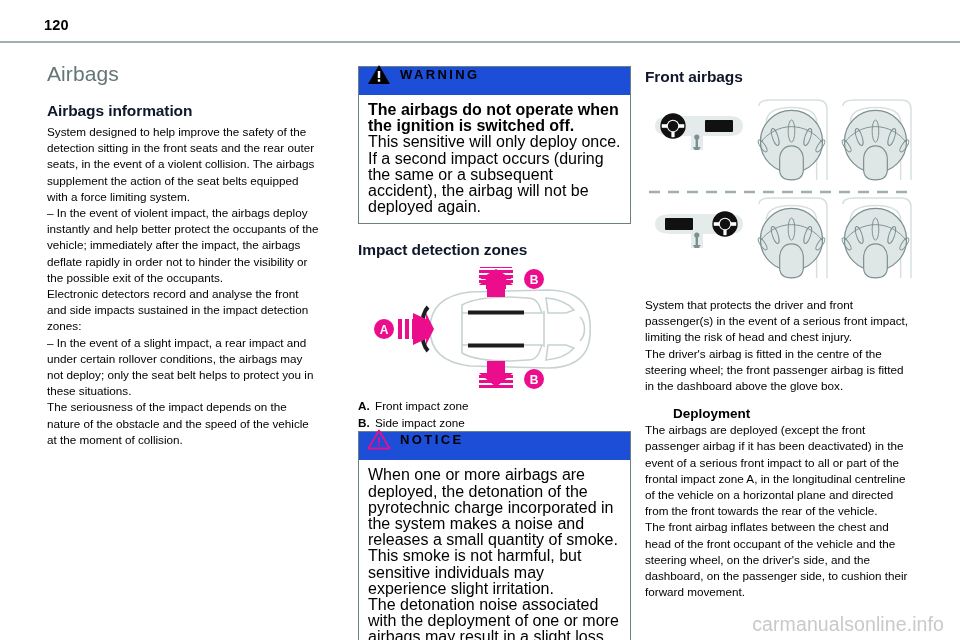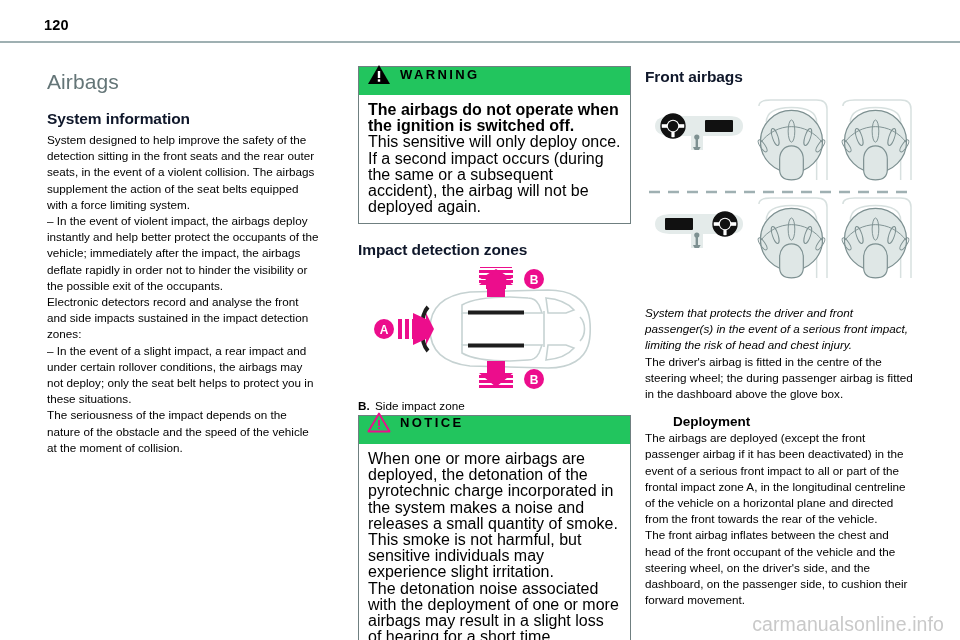--- a/index.html
+++ b/index.html
@@ -60,21 +60,21 @@
   }
   .col-left   { left: 47px; }
   .col-middle { left: 358px; }
   .col-right  { left: 645px; width: 270px; }
 
   
   .section-title {
     font-size: 21px;
     font-weight: normal;
     color: #647577;
-    margin: 24px 0 16px 0;
+    margin: 16px 0 16px 0;
     letter-spacing: 0.1px;
   }
   h2.heading {
     font-size: 15.5px;
     font-weight: bold;
     color: #0f172a;
     margin: 0 0 4px 0;
     letter-spacing: -0.1px;
   }
   h3.subheading {
@@ -104,21 +104,21 @@
     width: 17px;
   }
 
   
   .callout {
     border: 1px solid #6f7f80;
     background: #ffffff;
     margin: 0 0 0 0;
   }
   .callout-head {
-    background: #22c55e;
+    background: #1d4ed8;
     padding: 5px 8px 19px 8px;
     display: flex;
     align-items: center;
     gap: 9px;
     height: 28px;
   }
   .callout-head .title {
     font-size: 13px;
     font-weight: bold;
     letter-spacing: 2.4px;
@@ -163,21 +163,21 @@
     <div class="page-number">120</div>
     <div class="header-rule"></div>
   </div>
 
   <div class="columns">
 
     <div class="col col-left">
 
       <div class="section-title">Airbags</div>
 
-      <h2 class="heading">System information</h2>
+      <h2 class="heading">Airbags information</h2>
 
       <p class="body">System designed to help improve the safety of the detection sitting in the front seats and the rear outer seats, in the event of a violent collision. The airbags supplement the action of the seat belts equipped with a force limiting system.</p>
       <p class="body">–  In the event of violent impact, the airbags deploy instantly and help better protect the occupants of the vehicle; immediately after the impact, the airbags deflate rapidly in order not to hinder the visibility or the possible exit of the occupants.</p>
       <p class="body">Electronic detectors record and analyse the front and side impacts sustained in the impact detection zones:</p>
       <p class="body">–  In the event of a slight impact, a rear impact and under certain rollover conditions, the airbags may not deploy; only the seat belt helps to protect you in these situations.</p>
       <p class="body">The seriousness of the impact depends on the nature of the obstacle and the speed of the vehicle at the moment of collision.</p>
 
     </div>
 
     <div class="col col-middle">
@@ -249,20 +249,23 @@
             <rect x="121" y="108" width="34" height="3"></rect>
             <rect x="121" y="113" width="34" height="3"></rect>
             <rect x="121" y="118" width="34" height="3"></rect>
             <circle cx="176" cy="112" r="10"></circle>
           </g>
           <text x="176" y="116.5" font-family="Liberation Sans, sans-serif" font-size="12" font-weight="bold" fill="#ffffff" text-anchor="middle">B</text>
         </svg>
       </div>
 
       <div class="legend">
+        <div>
+          <span class="lbl">A.</span><span>Front impact zone</span>
+        </div>
         <div>
           <span class="lbl">B.</span><span>Side impact zone</span>
         </div>
       </div>
 
       <div class="callout" style="">
         <div class="callout-head">
           <span>
             <svg class="notice-tri" width="24" height="21" viewBox="0 0 24 21" aria-hidden="true">
               <path d="M12 1.5 L22.6 19.5 L1.4 19.5 Z" fill="none" stroke="#ec0d8c" stroke-width="1.8" stroke-linejoin="round"></path>
@@ -353,22 +356,22 @@
           </g>
           <g transform="translate(108,104) scale(0.74)">
               <use href="#airbagSeat"></use>
             </g>
           <g transform="translate(192,104) scale(0.74)">
               <use href="#airbagSeat"></use>
             </g>
         </svg>
       </div>
 
-      <p class="body" style="margin-top:16px;font-style:italic;">System that protects the driver and front passenger(s) in the event of a serious front impact, limiting the risk of head and chest injury.</p>
-      <p class="body">The driver's airbag is fitted in the centre of the steering wheel; the during passenger airbag is fitted in the dashboard above the glove box.</p>
+      <p class="body" style="margin-top:8px;">System that protects the driver and front passenger(s) in the event of a serious front impact, limiting the risk of head and chest injury.</p>
+      <p class="body">The driver's airbag is fitted in the centre of the steering wheel; the front passenger airbag is fitted in the dashboard above the glove box.</p>
 
       <h3 class="subheading">Deployment</h3>
       <p class="body">The airbags are deployed (except the front passenger airbag if it has been deactivated) in the event of a serious front impact to all or part of the frontal impact zone A, in the longitudinal centreline of the vehicle on a horizontal plane and directed from the front towards the rear of the vehicle.</p>
       <p class="body">The front airbag inflates between the chest and head of the front occupant of the vehicle and the steering wheel, on the driver's side, and the dashboard, on the passenger side, to cushion their forward movement.</p>
 
     </div>
 
   </div>
 
   <div class="watermark">carmanualsonline.info</div>

